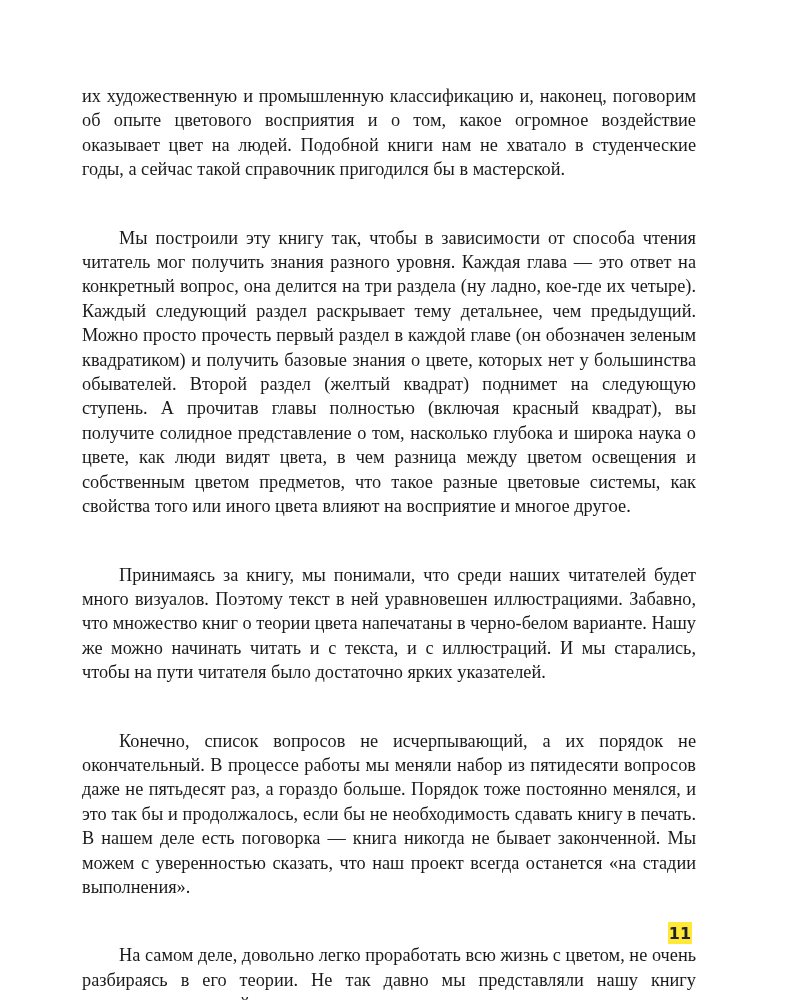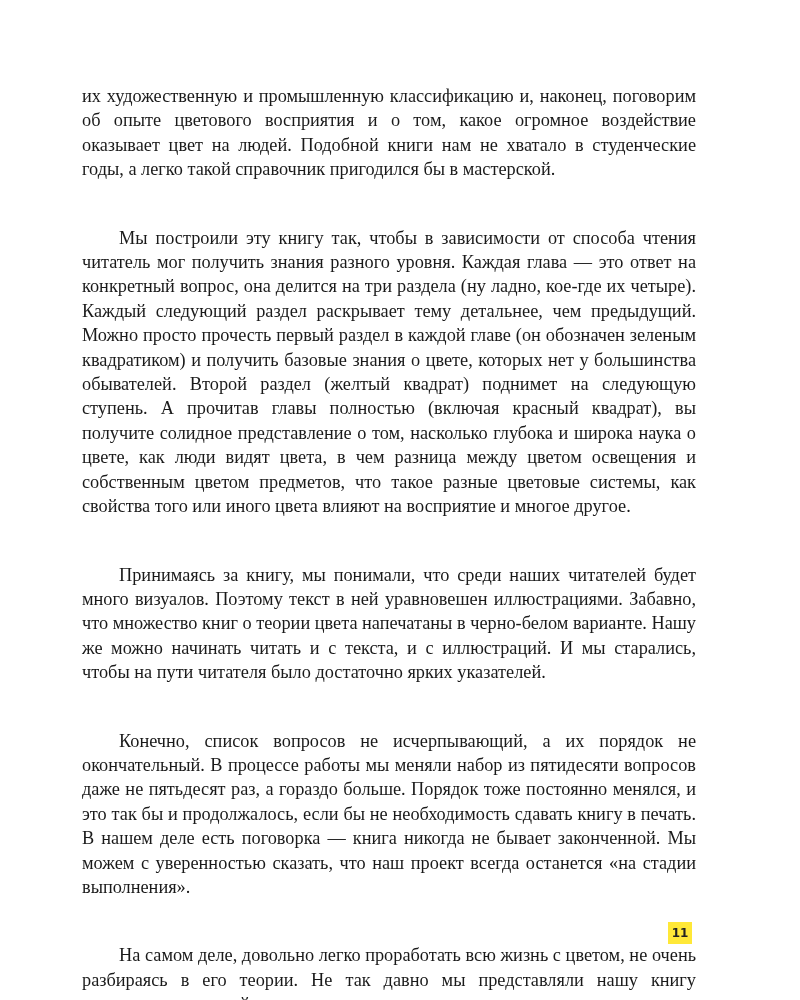--- a/index.html
+++ b/index.html
@@ -41,29 +41,29 @@
       left: 668px;
       top: 922px;
       width: 24px;
       height: 22px;
       background: #ffe838;
       display: flex;
       align-items: center;
       justify-content: center;
       font-family: "DejaVu Sans", sans-serif;
       font-weight: bold;
-      font-size: 12px;
+      font-size: 16px;
       color: #222222;
     }
   </style>
 </head>
 <body>
 
 <div class="page">
-  <p class="first">их художественную и промышленную классификацию и, наконец, поговорим об опыте цветового восприятия и о том, какое огромное воздействие оказывает цвет на людей. Подобной книги нам не хватало в студенческие годы, а легко такой справочник пригодился бы в мастерской.</p>
+  <p class="first">их художественную и промышленную классификацию и, наконец, поговорим об опыте цветового восприятия и о том, какое огромное воздействие оказывает цвет на людей. Подобной книги нам не хватало в студенческие годы, а сейчас такой справочник пригодился бы в мастерской.</p>
   <p class="indent">Мы построили эту книгу так, чтобы в зависимости от способа  чтения читатель мог получить знания разного уровня. Каждая глава — это ответ на конкретный вопрос, она делится на три раздела (ну ладно, кое-где их четыре). Каждый следующий раздел раскрывает тему детальнее, чем предыдущий. Можно просто прочесть первый раздел в каждой главе (он обозначен зеленым квадратиком) и получить базовые знания о цвете, которых нет у большинства обывателей. Второй раздел (желтый квадрат) поднимет на следующую ступень. А прочитав главы полностью (включая красный квадрат), вы получите солидное представление о том, насколько глубока и широка наука о цвете, как люди видят цвета, в чем разница между цветом освещения и собственным цветом предметов, что такое разные цветовые системы, как свойства того или иного цвета влияют на восприятие и многое другое.</p>
   <p class="indent">Принимаясь за книгу, мы понимали, что среди наших читателей будет много визуалов. Поэтому текст в ней уравновешен иллюстрациями. Забавно, что множество книг о теории цвета напечатаны в черно-белом варианте. Нашу же можно начинать читать и с текста, и с иллюстраций. И мы старались, чтобы на пути читателя было достаточно ярких указателей.</p>
   <p class="indent">Конечно, список вопросов не исчерпывающий, а их порядок не окончательный. В процессе работы мы меняли набор из пятидесяти вопросов даже не пятьдесят раз, а гораздо больше. Порядок тоже постоянно менялся, и это так бы и продолжалось, если бы не необходимость сдавать книгу в печать. В нашем деле есть поговорка — книга никогда не бывает законченной. Мы можем с уверенностью сказать, что наш проект всегда останется «на стадии выполнения».</p>
   <p class="indent">На самом деле, довольно легко проработать всю жизнь с цветом, не очень разбираясь в его теории. Не так давно мы представляли нашу книгу декораторам, дизайнерам интерьера, архитекторам и строительным подрядчикам. В основном это были профессионалы, много лет, если не десятилетий, проработавшие в своей области. После выступления один забавный и эмоциональный парень в сером, сшитом на заказ костюме сказал: «Хочу отметить вот что: несмотря на пять лет учебы и тридцать лет собственной архитек-</p>
 </div>
 
 <div class="page-number" style="background: rgb(255, 232, 56);">
   <span>11</span>
 </div>
 

